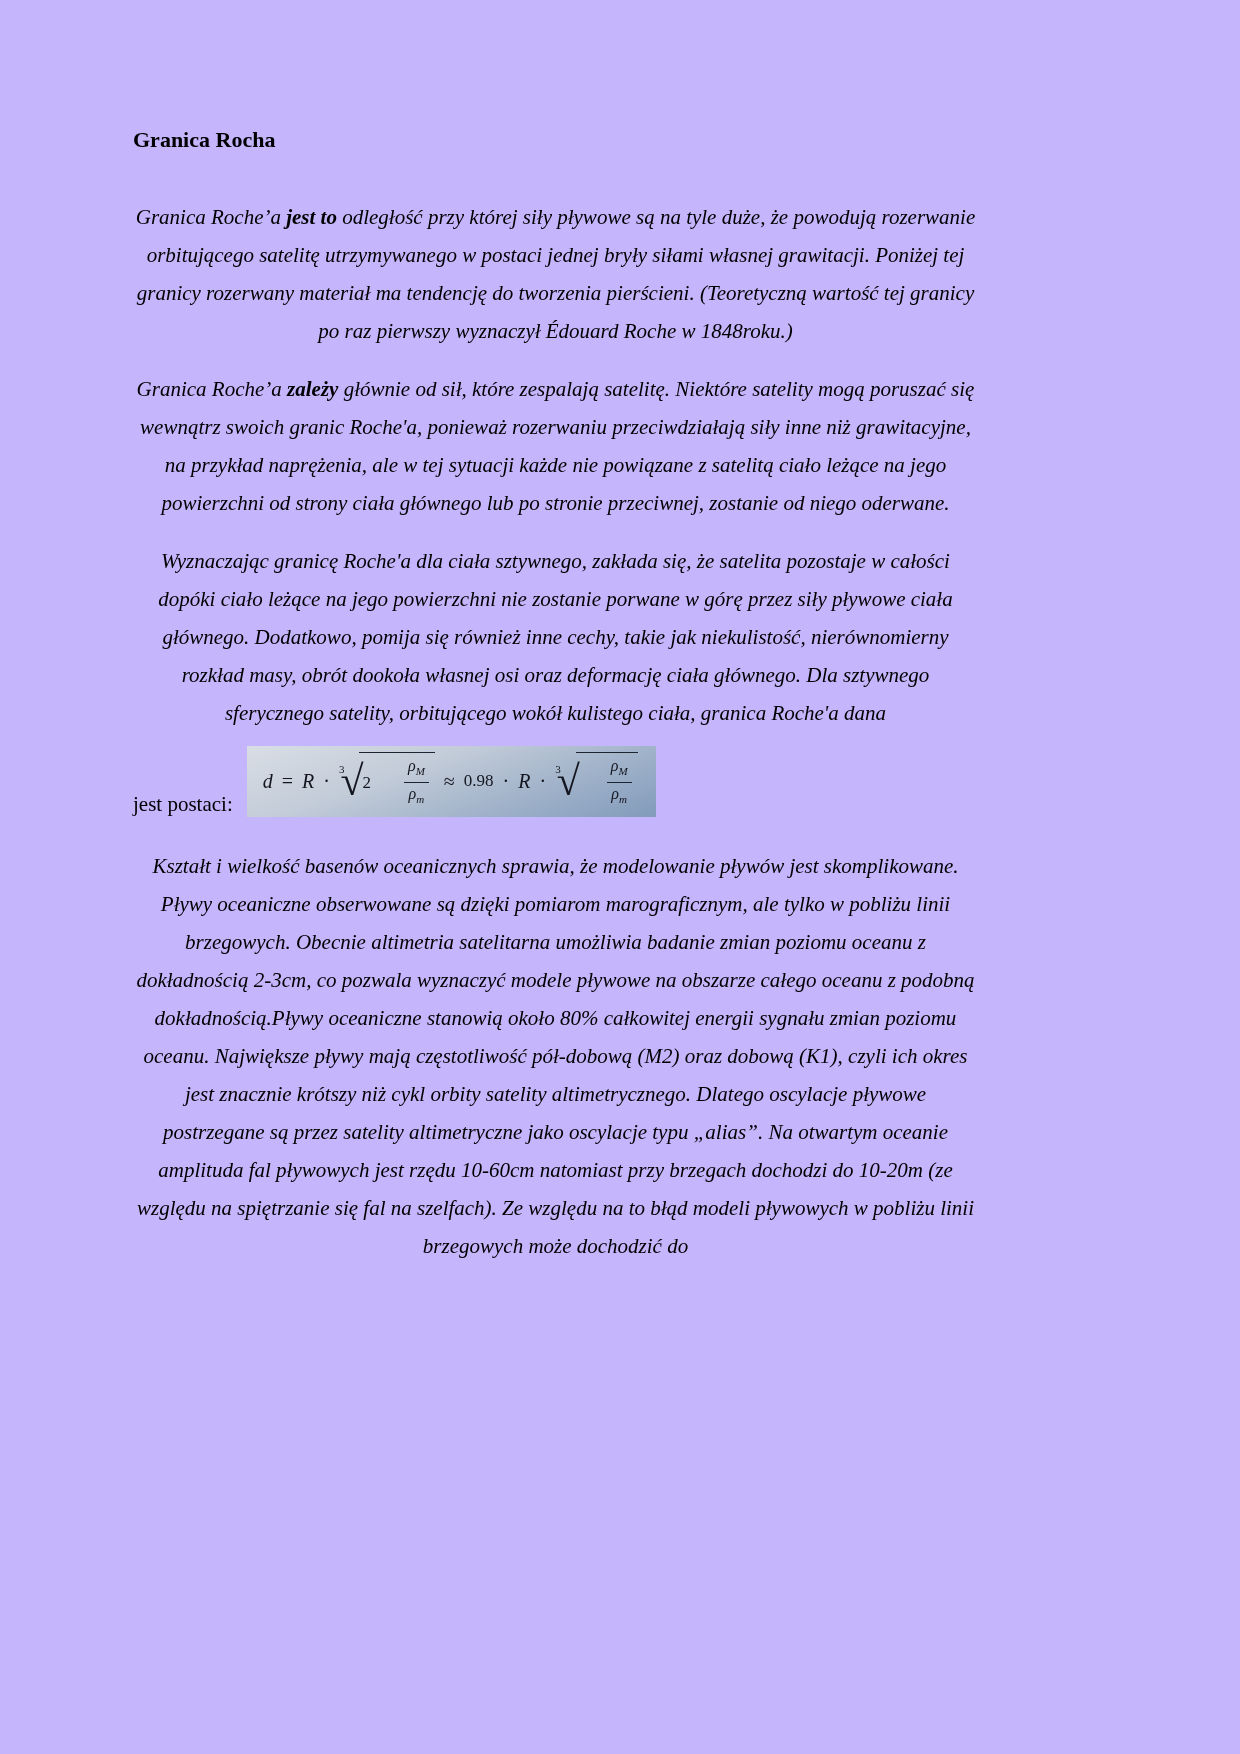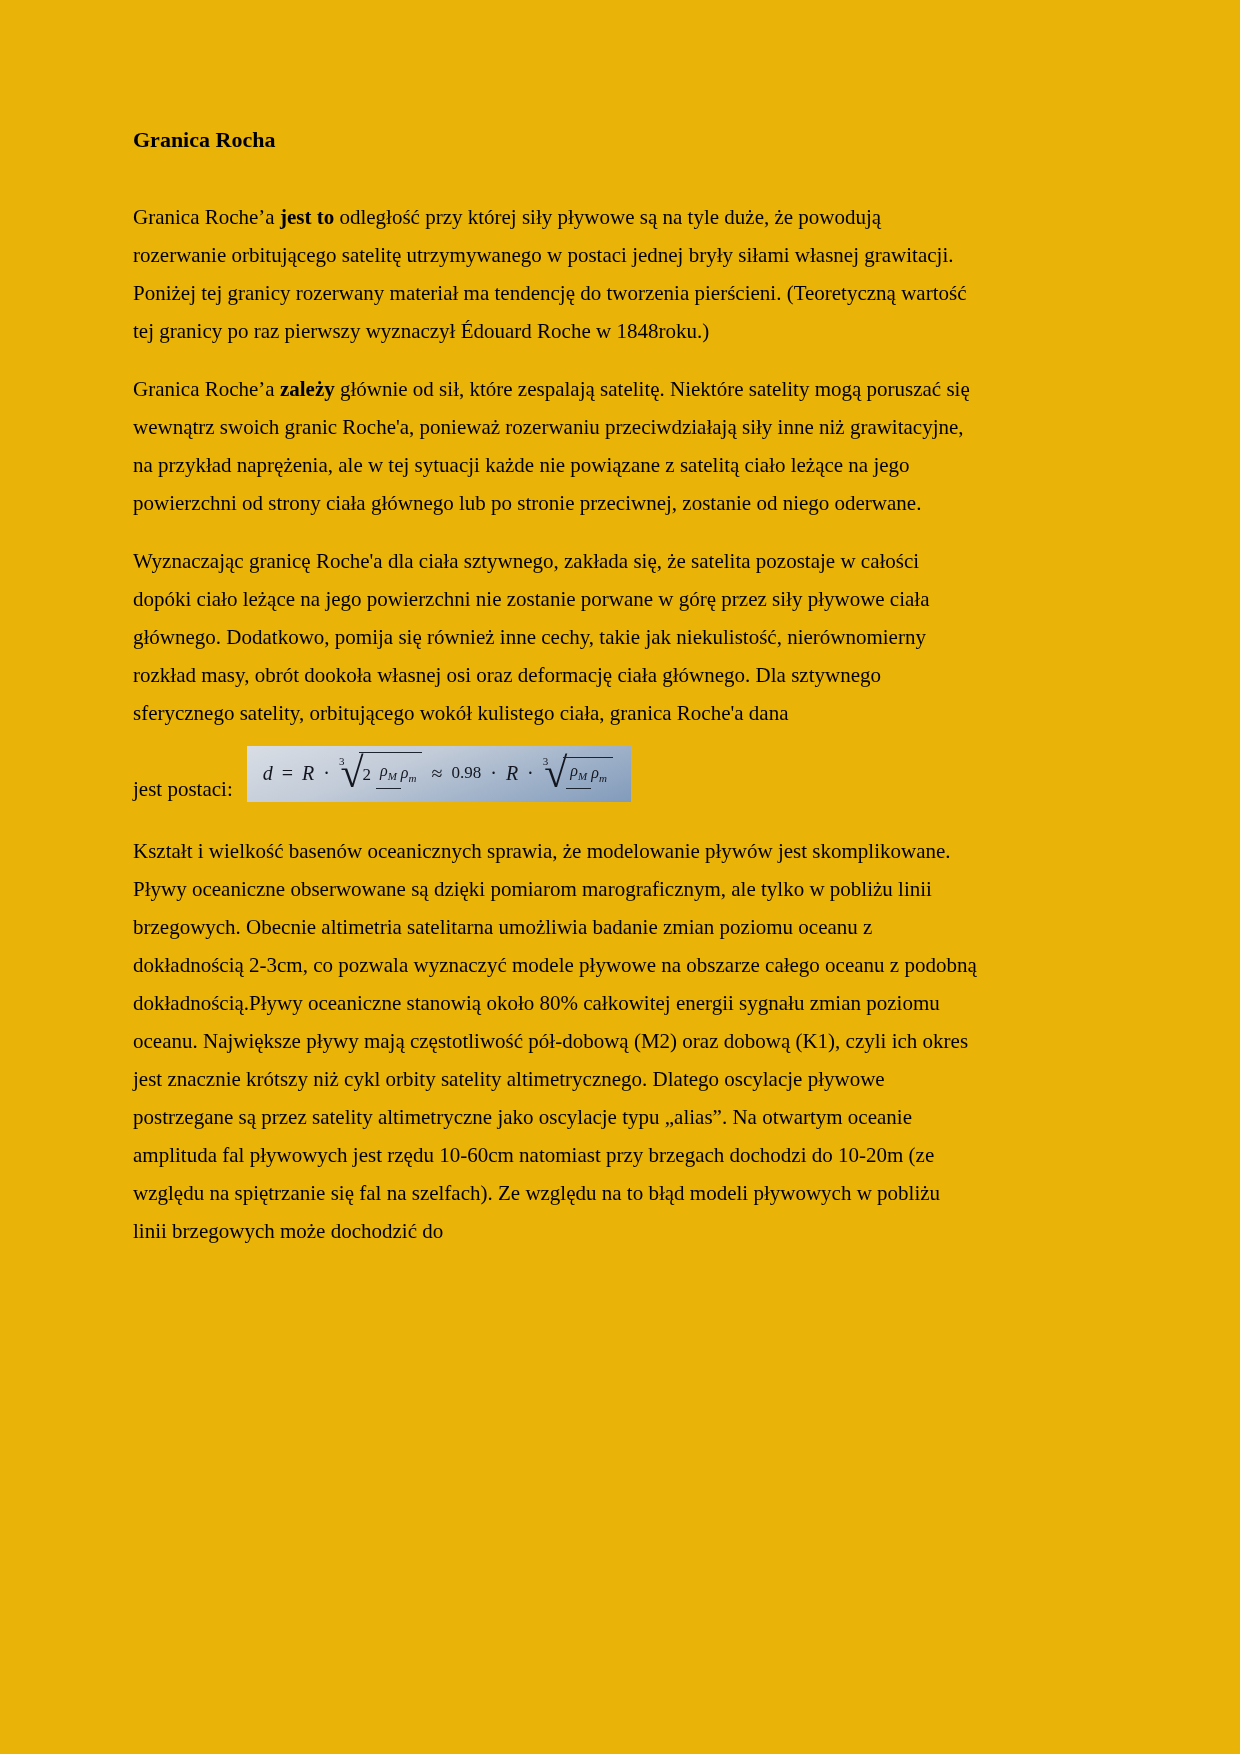--- a/index.html
+++ b/index.html
@@ -5,37 +5,38 @@
   html, body {
     margin: 0;
     padding: 0;
     background: #ffffff;
   }
   .page {
     position: relative;
     width: 1240px;
     height: 1754px;
     box-sizing: border-box;
-    background: #eab308;
+    background: #c4b5fd;
     padding: 126px 262px 60px 133px;
     font-family: "Liberation Serif", "DejaVu Serif", serif;
     font-size: 21px;
     line-height: 38px;
     color: #000000;
     overflow: hidden;
   }
   .doc-title {
     font-size: 22px;
     font-weight: bold;
     margin: 0 0 44px 0;
     line-height: 28px;
   }
   .para {
     margin: 0 0 20px 0;
-    text-align: left;
+    text-align: center;
+    font-style: italic;
   }
   .para b { font-weight: bold; }
 
   
   .formula-line {
     margin: 4px 0 24px 0;
     display: flex;
     align-items: flex-end;
     gap: 14px;
   }
@@ -77,24 +78,25 @@
   .root-body {
     display: inline-flex;
     align-items: center;
     gap: 5px;
     border-top: 1.5px solid #1c2430;
     padding: 3px 6px 0 3px;
     margin-left: -4px;
   }
   .frac {
     display: inline-flex;
-    flex-direction: row;
+    flex-direction: column;
     align-items: center;
     font-size: 16px;
     line-height: 19px;
+    margin-left: 28px;
   }
   .frac .num {
     border-bottom: 1px solid #1c2430;
     padding: 0 4px 1px 4px;
   }
   .frac .den { padding-top: 1px; }
   .frac sub, .formula-box sub {
     font-size: 11px;
     font-style: italic;
   }

